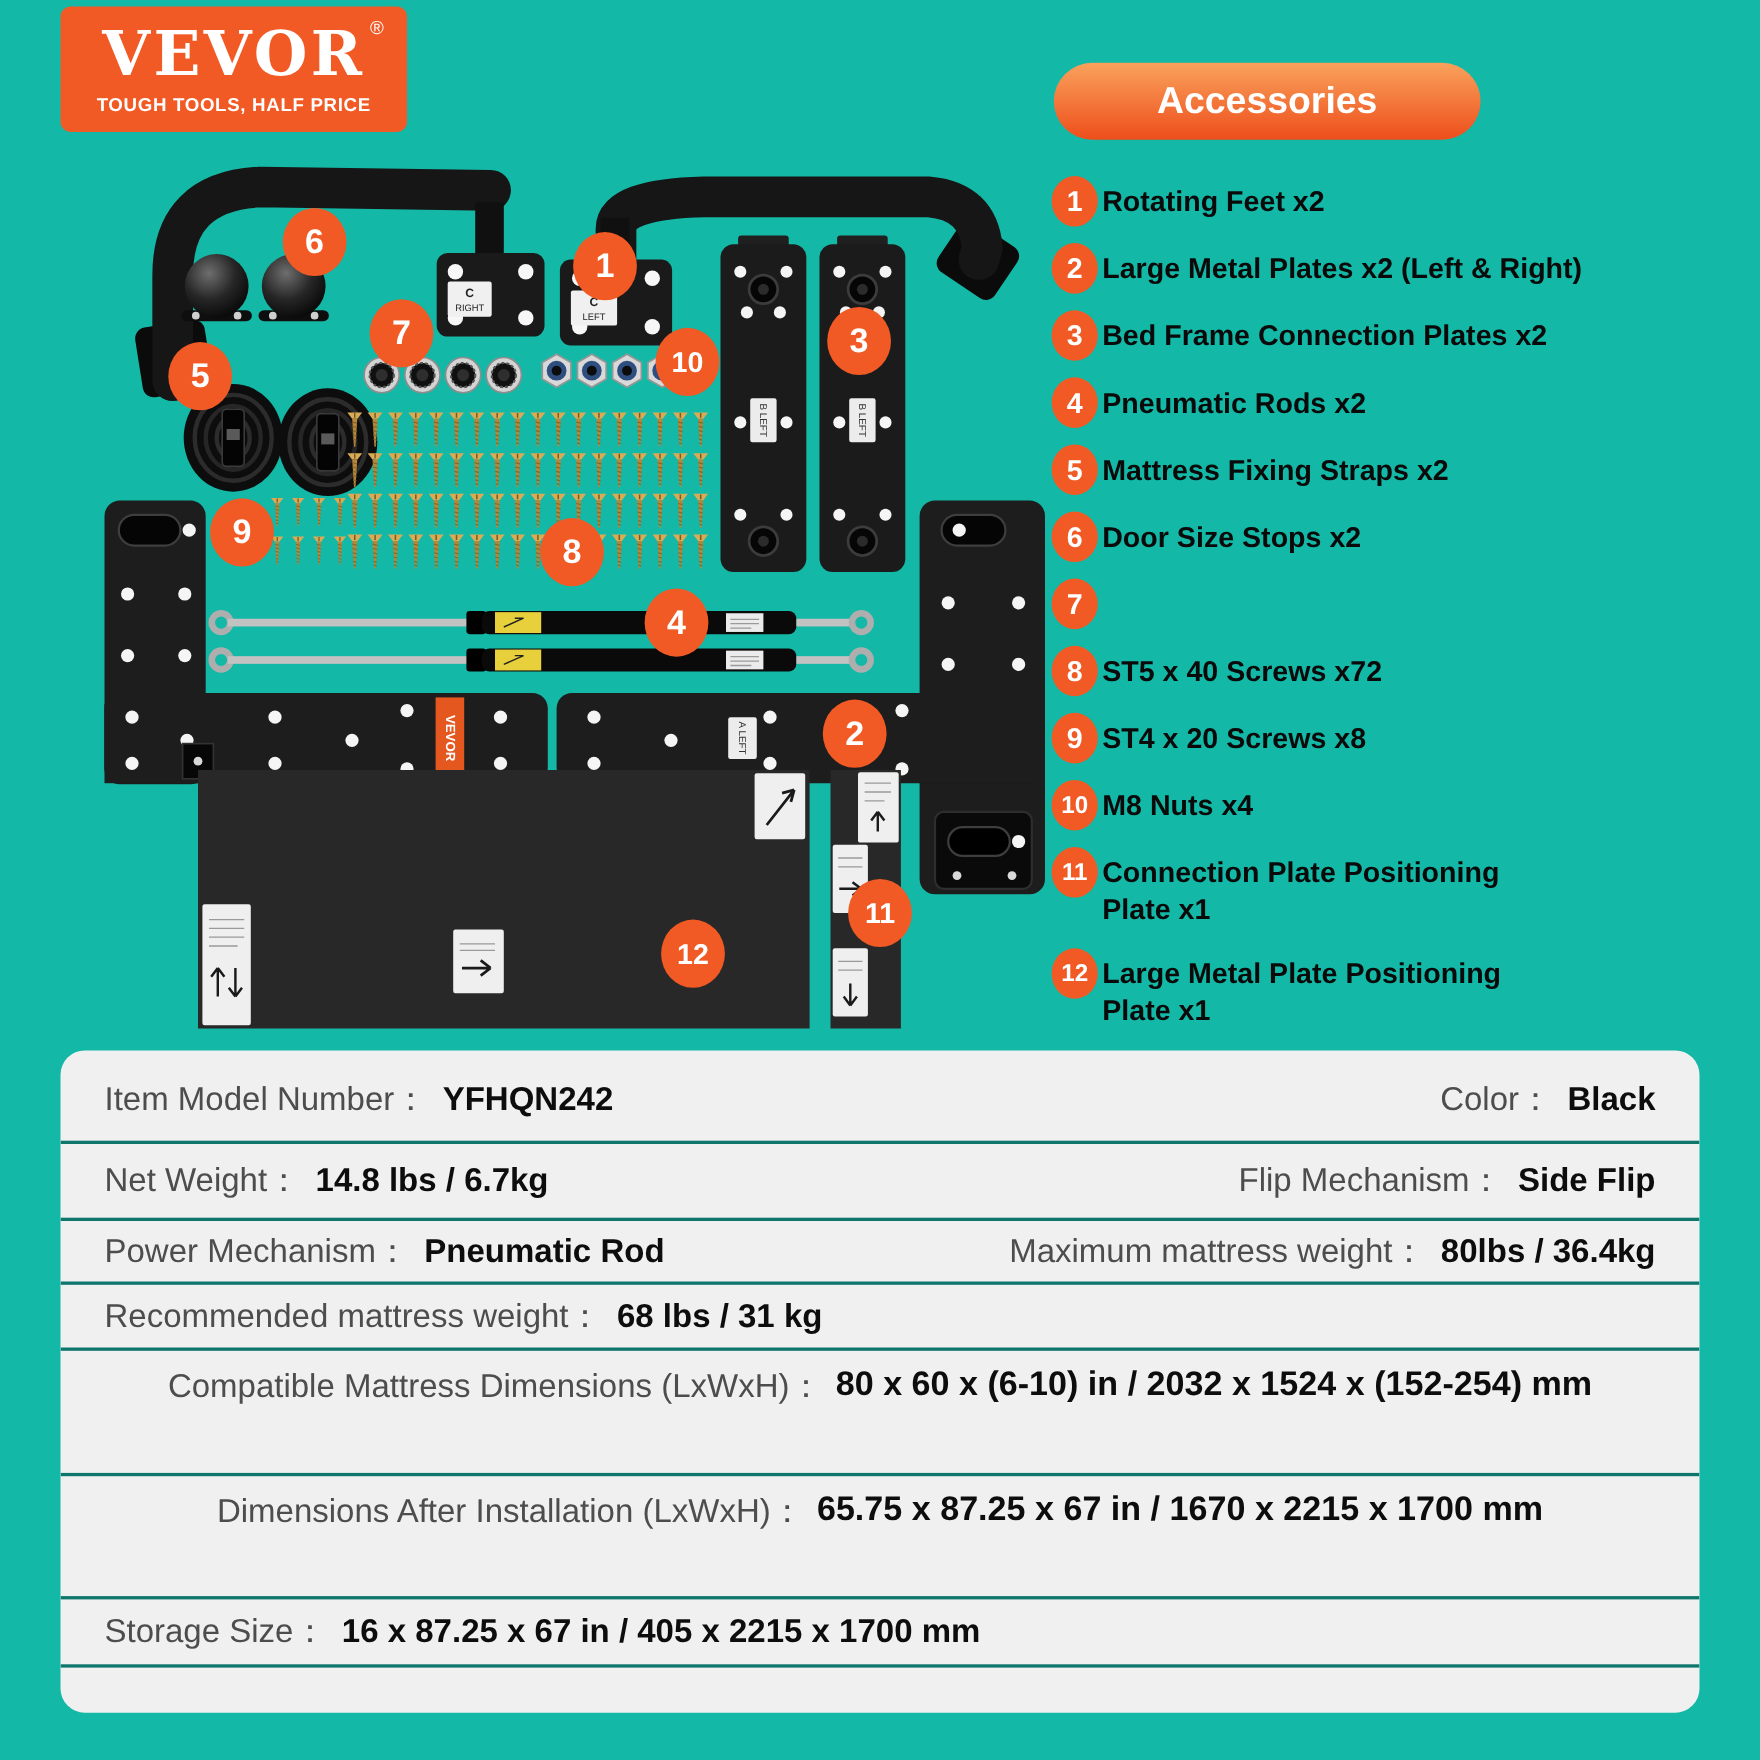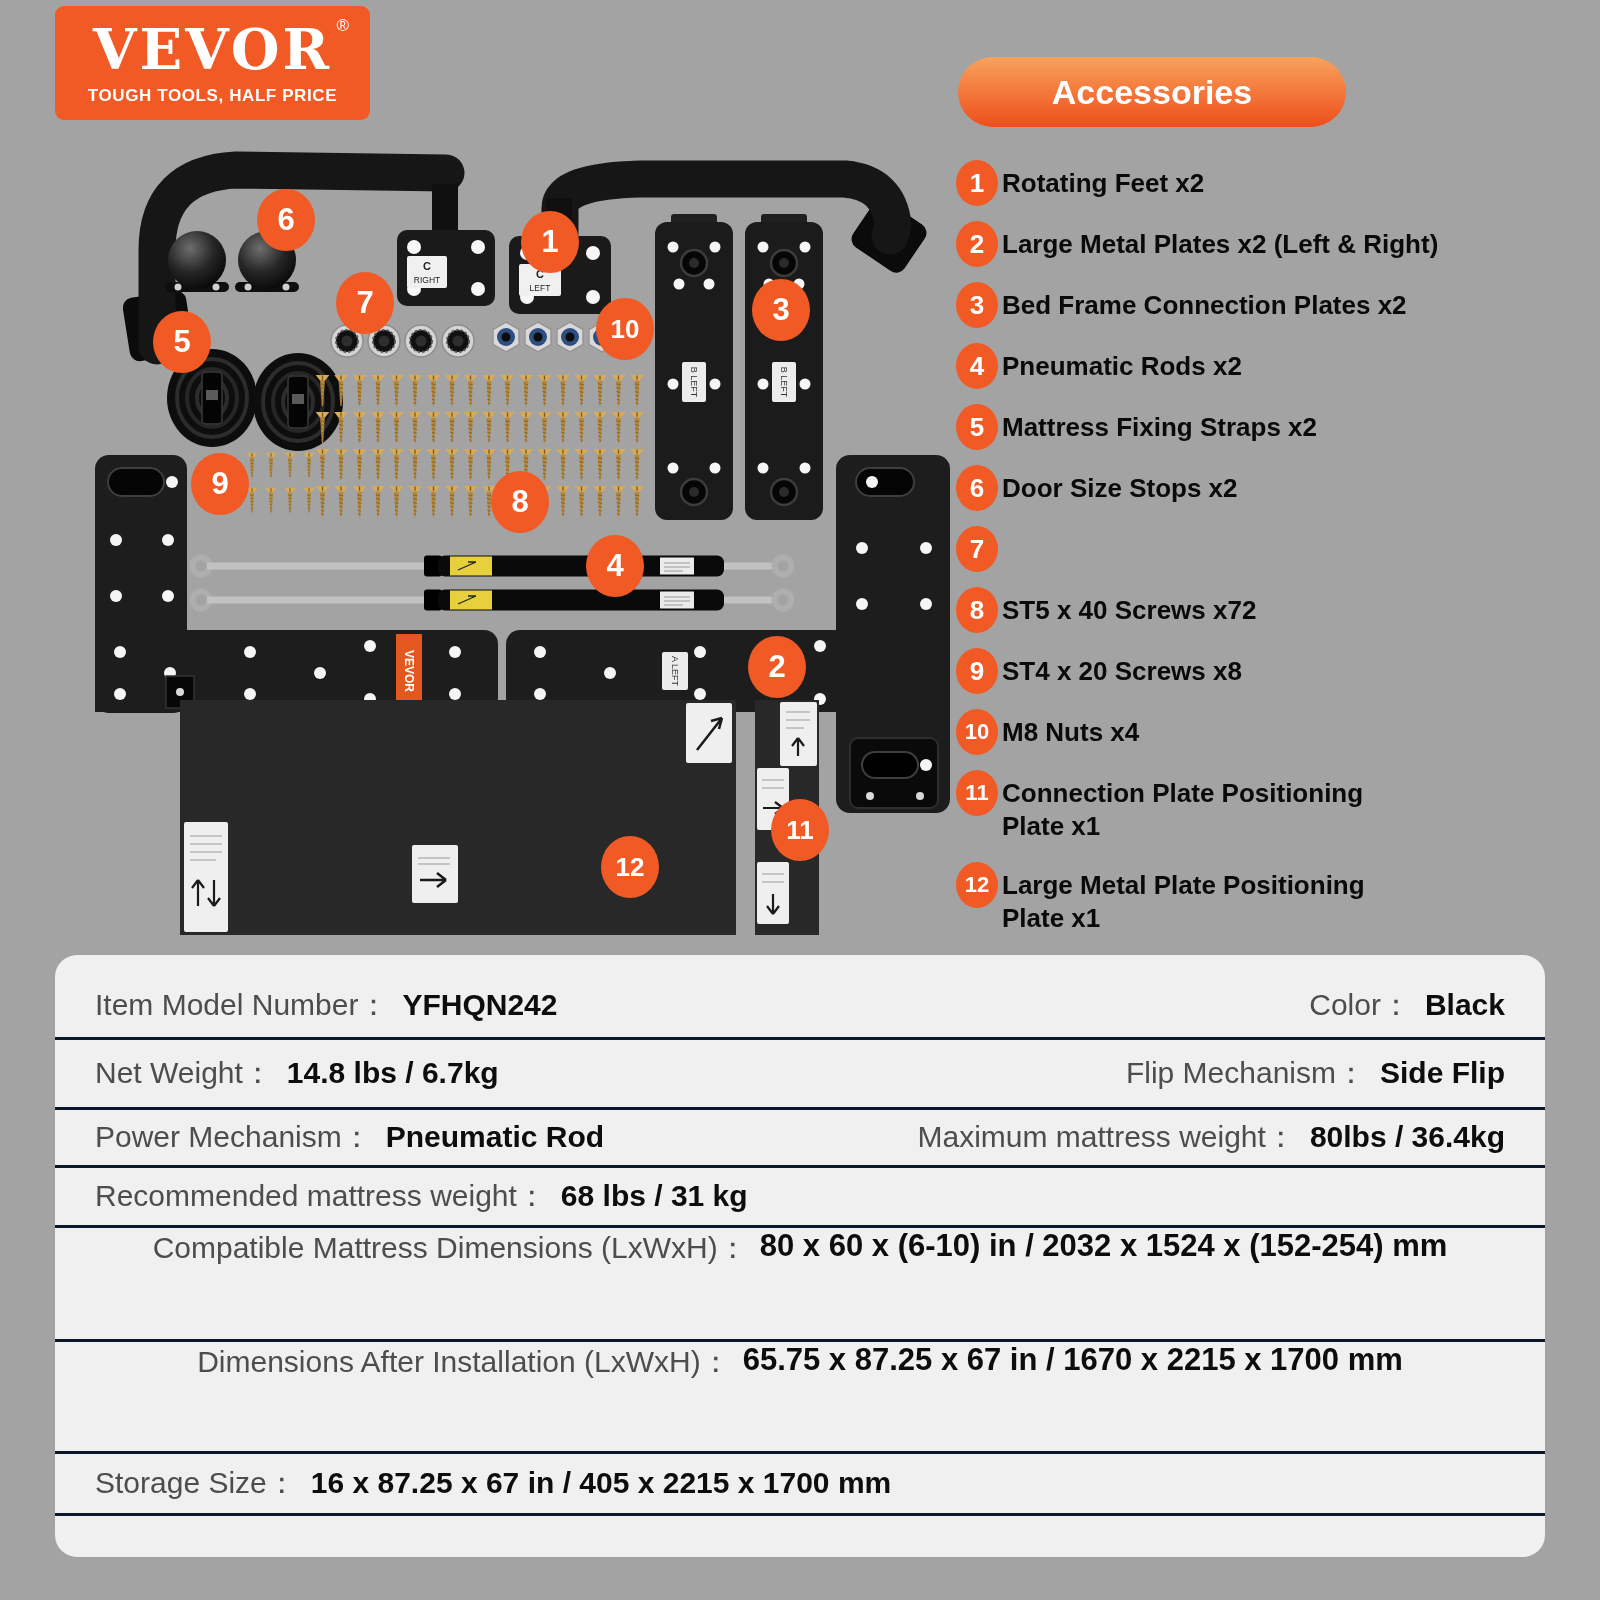--- a/index.html
+++ b/index.html
@@ -1,18 +1,18 @@
 <!DOCTYPE html>
 <html><head>
 <meta charset="utf-8">
 <style>
   *{box-sizing:border-box;margin:0;padding:0}
   html,body{width:1600px;height:1600px;background:#fff;overflow:hidden;
     font-family:"Liberation Sans",sans-serif}
-  #stage{position:relative;width:1600px;height:1600px;background:#a3a3a3}
+  #stage{position:relative;width:1600px;height:1600px;background:#14b8a6}
 
   
   .logo{position:absolute;left:55px;top:6px;width:315px;height:114px;border-radius:9px;
     color:#fff;text-align:center}
   .logo .word{font-family:"DejaVu Serif",serif;font-weight:bold;font-size:56px;
     letter-spacing:3px;line-height:1;margin-top:15px;position:relative;display:inline-block}
   .logo .reg{position:absolute;right:-20px;top:-4px;font-size:17px;font-family:"Liberation Sans",sans-serif;font-weight:normal}
   .logo .tag{font-size:17px;font-weight:bold;letter-spacing:0.6px;margin-top:9px}
 
   
@@ -30,21 +30,21 @@
   
   .photo{position:absolute;left:55px;top:130px;width:905px;height:815px}
   .photo svg{position:absolute;left:0;top:0}
   .photo-badge{position:absolute;width:58px;height:62px;border-radius:50%;color:#fff;
     font-weight:bold;font-size:31px;display:flex;align-items:center;justify-content:center}
   .photo-badge.small{font-size:26px}
 
   
   .spec{position:absolute;left:55px;top:955px;width:1490px;height:602px;background:#f0f0f0;
     border-radius:22px;overflow:hidden}
-  .spec-row{border-bottom:3px solid #0f172a;padding:0 40px;display:flex;align-items:center;font-size:30px}
+  .spec-row{border-bottom:3px solid #0f766e;padding:12px 40px;display:flex;align-items:center;font-size:30px}
   .spec-row:nth-child(1){height:85px;padding-top:18px}
   .spec-row:nth-child(2){height:70px}
   .spec-row:nth-child(3){height:58px}
   .spec-row:nth-child(4){height:60px}
   .spec-row:nth-child(5){height:114px}
   .spec-row:nth-child(6){height:112px}
   .spec-row:nth-child(7){height:62px}
   .spec-row.stacked{flex-direction:row;align-items:flex-start;justify-content:center;gap:12px}
   .cell{display:flex;align-items:baseline;white-space:nowrap}
   .cell.right{margin-left:auto}

